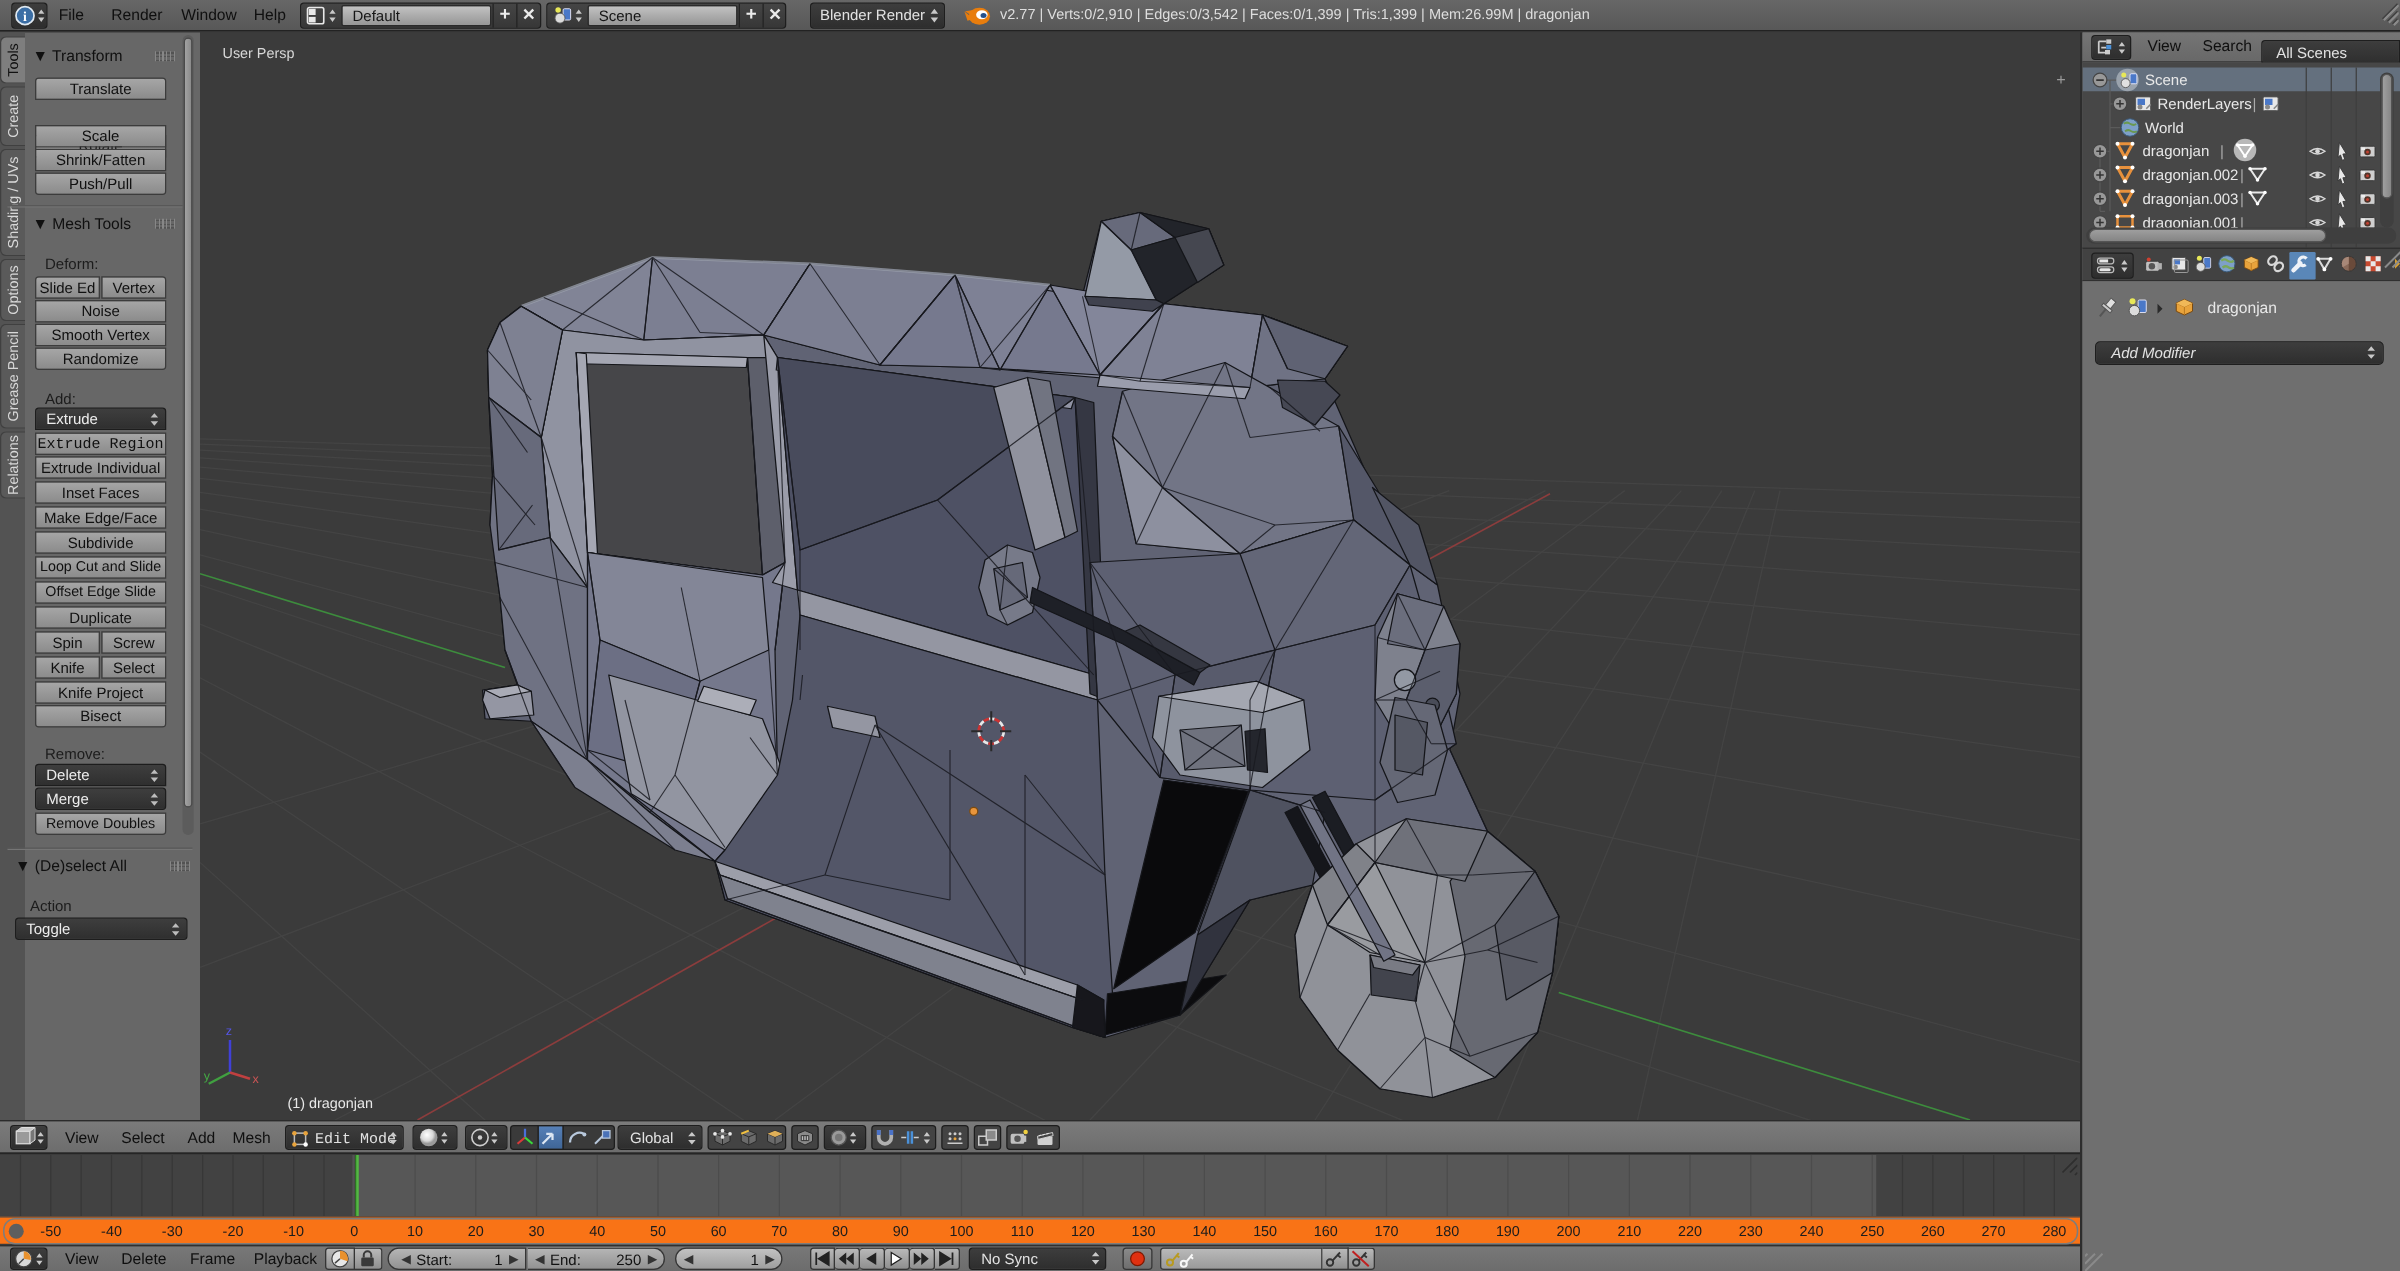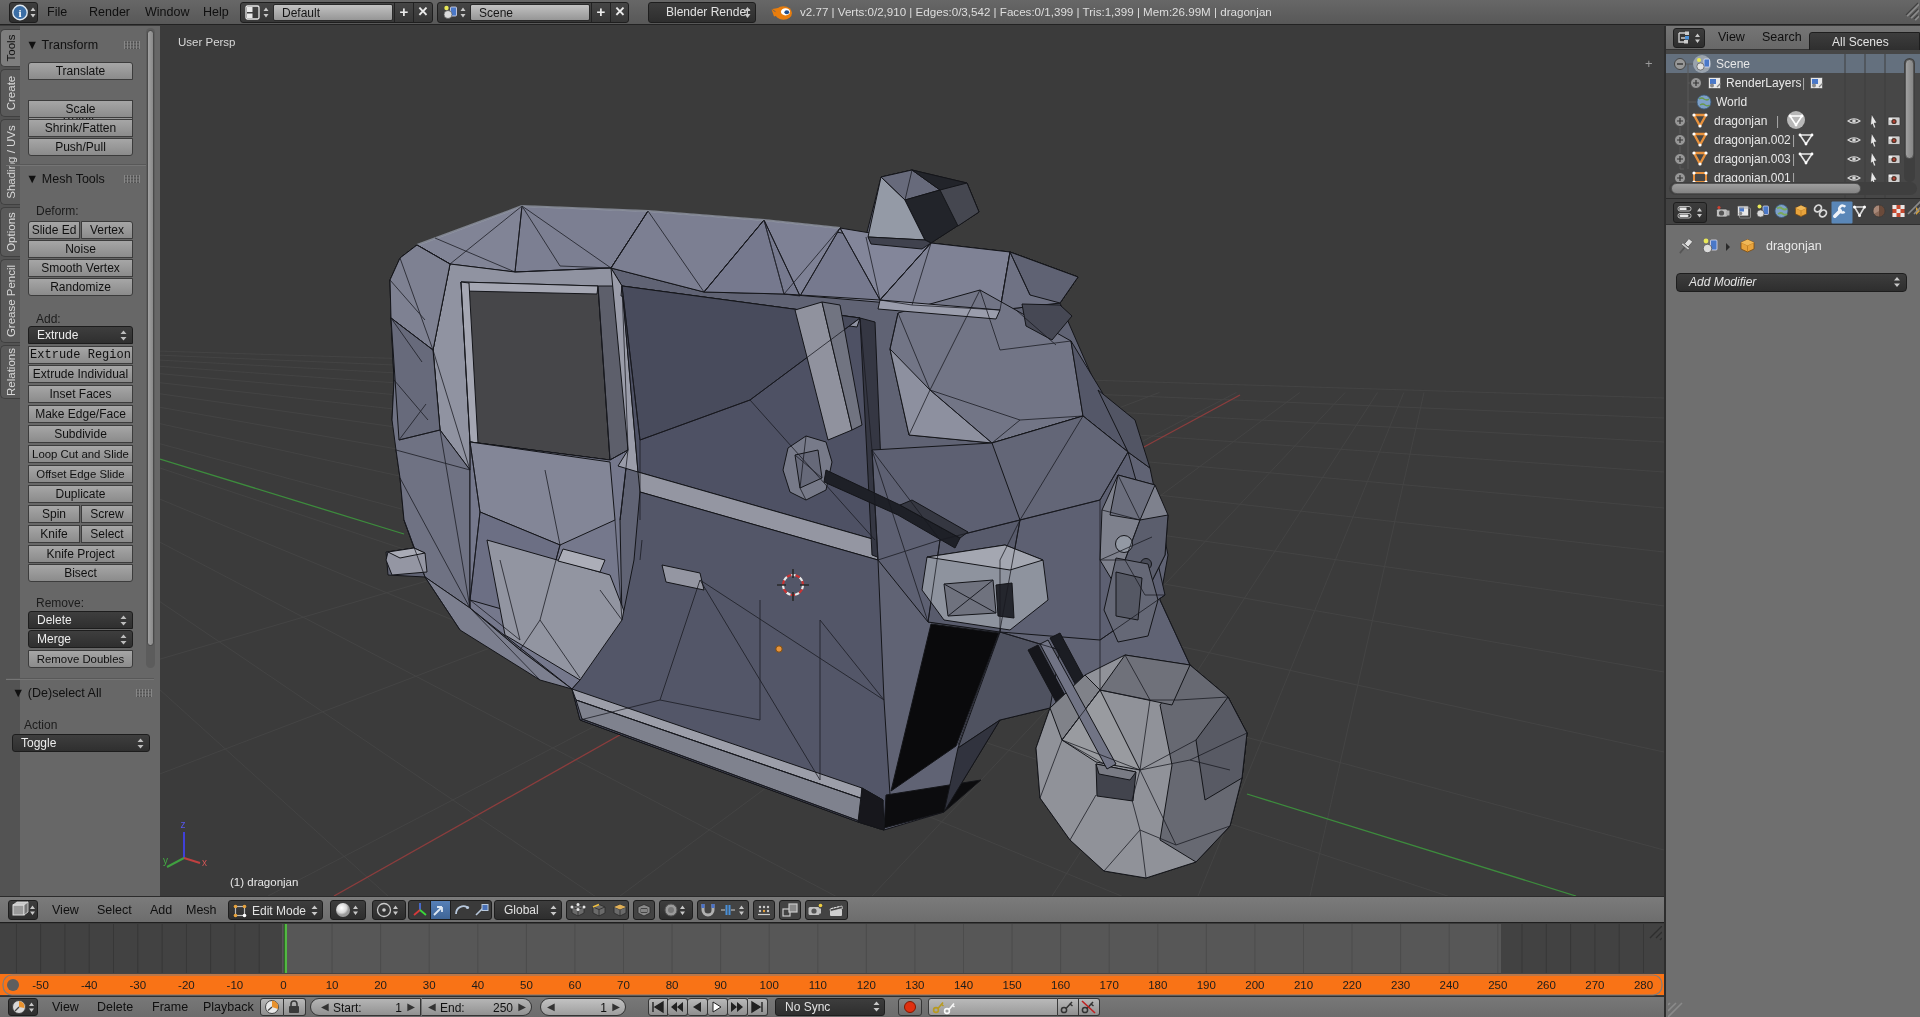--- a/index.html
+++ b/index.html
@@ -70,21 +70,21 @@
         <circle cx="6.5" cy="5" r="2.2" fill="#e8e858"></circle>
         <rect x="10.5" y="4" width="6" height="9" rx="1" fill="#4a78c8" stroke="#dde" stroke-width="0.8"></rect>
         <circle cx="8" cy="11.5" r="4" fill="#dcdcdc" stroke="#555" stroke-width="0.7"></circle>
         <path d="M20.5 8 L23 4.5 L25.5 8 Z M20.5 11 L23 14.5 L25.5 11 Z" fill="#c8c8c8"></path>
       </svg>
       <div style="position:absolute;left:32px;top:1px;width:120px;height:17px;background:linear-gradient(#c2c2c2,#969696);border-radius:2px;border:1px solid #2a2a2a;color:#151515;font-size:12px;line-height:16px;padding-left:8px;">Scene</div>
       <div style="position:absolute;left:153px;top:0px;width:19px;height:19px;border-left:1px solid #222;color:#ececec;font-size:15px;text-align:center;line-height:18px;font-weight:bold;">+</div>
       <div style="position:absolute;left:172px;top:0px;width:19px;height:19px;border-left:1px solid #222;color:#ececec;font-size:13px;text-align:center;line-height:18px;font-weight:bold;">✕</div>
     </div>
 
-    <div class="dropdark" style="left:648px;top:2px;width:108px;height:21px;padding-left:17px;line-height:19px;">Blender Render
+    <div class="dropdark" style="left:648px;top:2px;width:108px;height:21px;padding-left:7px;line-height:19px;">Blender Render
       <svg width="10" height="19" style="position:absolute;right:2px;top:0">
           <path d="M1.5 8 L4.5 4 L7.5 8 Z M1.5 11 L4.5 15 L7.5 11 Z" fill="#c8c8c8"></path>
         </svg>
     </div>
 
     <svg width="24" height="20" style="position:absolute;left:770px;top:3px">
       <ellipse cx="13.5" cy="10" rx="8.5" ry="6.8" fill="#e87d0d"></ellipse>
       <ellipse cx="15.5" cy="8.8" rx="4.6" ry="3.6" fill="#fff"></ellipse>
       <ellipse cx="16.8" cy="9.3" rx="2.4" ry="2" fill="#23508c"></ellipse>
       <path d="M2 6 L12 4.5 L7.5 9.5 Z" fill="#e87d0d"></path>
@@ -494,21 +494,21 @@
       <svg width="30" height="18" style="position:absolute;left:1px;top:0">
         <path d="M4 4 h6 M4 4 v9 h5 M6 9 h4" stroke="#ccc" stroke-width="1.4" fill="none"></path>
         <rect x="10" y="2.5" width="4" height="3.5" fill="#ccc"></rect>
           <rect x="9" y="11" width="4" height="3.5" fill="#ccc"></rect>
           <rect x="10" y="7" width="4" height="3.5" fill="#4a90d8"></rect>
         <path d="M20 8 L22.5 4.5 L25 8 Z M20 10.5 L22.5 14 L25 10.5 Z" fill="#c8c8c8"></path>
       </svg>
     </div>
     <div class="menutxt" style="left:52px;top:4px;">View</div>
     <div class="menutxt" style="left:96px;top:4px;">Search</div>
-    <div class="dropdark" style="left:143px;top:6px;width:111px;height:20px;padding-left:22px;line-height:18px;border-radius:3px 0 0 3px;">All Scenes</div>
+    <div class="dropdark" style="left:143px;top:6px;width:111px;height:20px;padding-left:11px;line-height:18px;border-radius:3px 0 0 3px;">All Scenes</div>
     <div id="outliner" style="top:24px;height:148px;">
       <svg width="254" height="148" style="position:absolute;left:0;top:0">
         <rect x="0" y="4" width="254" height="19" fill="#64707e"></rect>
 
         <path d="M14 14 h14 M22 14 v105 M22 33 h8 M22 52 h8 M22 71 h-8 M14 71 v48 M14 90 h4 M14 109 h4 M14 119 h4" stroke="#5a5a5a" stroke-width="1" fill="none"></path>
 
         <circle cx="14" cy="14" r="5.5" fill="#989898" stroke="#444" stroke-width="1"></circle>
           <path d="M11 14 h6" stroke="#333" stroke-width="1.4"></path>
         <circle cx="36" cy="14" r="9" fill="#9aa3ad"></circle>
         <circle cx="33" cy="10" r="2" fill="#e8e858"></circle>
@@ -775,21 +775,21 @@
     <div class="menutxt" style="left:150px;top:6px;">Add</div>
     <div class="menutxt" style="left:186px;top:6px;">Mesh</div>
     <div class="dropdark" style="left:228px;top:3px;width:95px;height:20px;">
       <svg width="17" height="18" style="position:absolute;left:3px;top:1">
         <rect x="3.5" y="4.5" width="9" height="9" fill="none" stroke="#bbb" stroke-width="1.2"></rect>
         <circle cx="3.5" cy="4.5" r="1.8" fill="#e8a33c"></circle>
           <circle cx="12.5" cy="4.5" r="1.8" fill="#e8a33c"></circle>
         <circle cx="3.5" cy="13.5" r="1.8" fill="#e8a33c"></circle>
           <circle cx="12.5" cy="13.5" r="1.8" fill="#fff"></circle>
       </svg>
-      <span style="position:absolute;left:23px;top:3px;">Edit Mode</span>
+      <span style="position:absolute;left:23px;top:3px;font-family:Liberation Mono, monospace;">Edit Mode</span>
       <svg width="10" height="18" style="position:absolute;right:2px;top:1">
           <path d="M1.5 7 L4.5 3.5 L7.5 7 Z M1.5 10 L4.5 13.5 L7.5 10 Z" fill="#c8c8c8"></path>
         </svg>
     </div>
     <div class="dropdark" style="left:330px;top:3px;width:36px;height:20px;">
       <svg width="34" height="18" style="position:absolute;left:0;top:0">
         <defs>
             <radialGradient id="sph" cx="40%" cy="35%">
               <stop offset="0%" stop-color="#ffffff"></stop>
               <stop offset="70%" stop-color="#d8d8d8"></stop>

